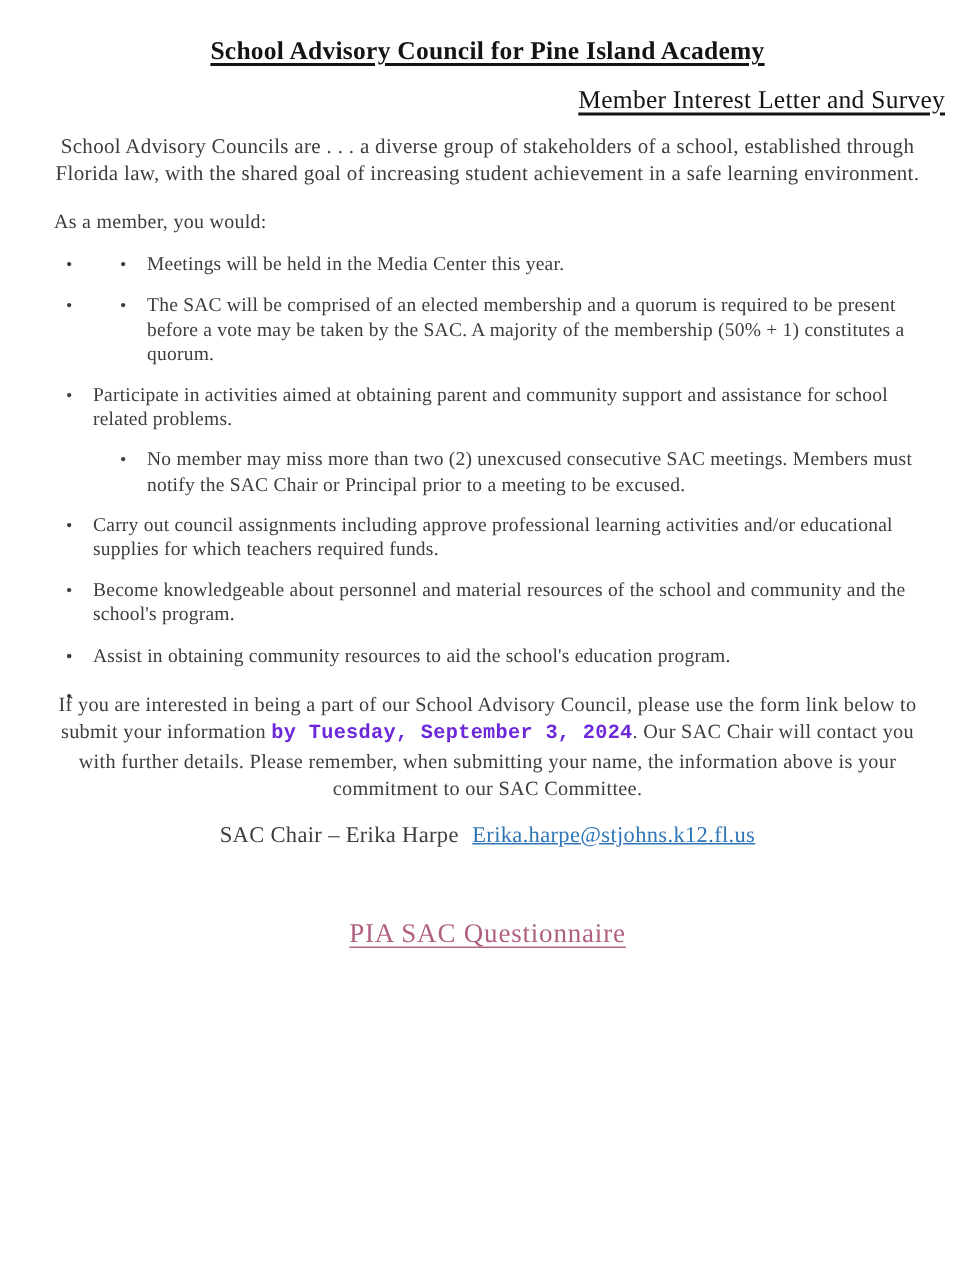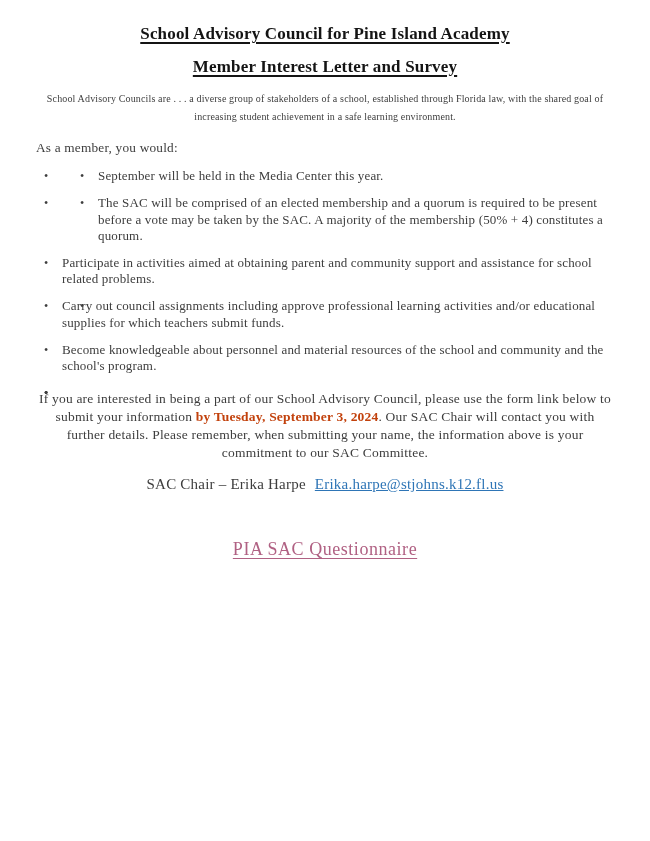--- a/index.html
+++ b/index.html
@@ -27,33 +27,33 @@
     color: var(--heading-color, #141414);
     text-align: center;
     text-decoration: underline;
     text-decoration-thickness: 2px;
     text-underline-offset: 3px;
     margin: 8px 0 0 0;
     letter-spacing: 0.01em;
   }
   .doc-subtitle {
     font-family: "Liberation Serif", serif;
-    font-weight: bold;
+    font-weight: normal;
     font-size: 17px;
     line-height: 1.15;
     color: var(--heading-color, #141414);
-    text-align: center;
+    text-align: right;
     text-decoration: underline;
     text-decoration-thickness: 2px;
     text-underline-offset: 3px;
     margin: 13px 0 0 0;
     letter-spacing: 0.01em;
   }
   .intro {
-    font-size: 10px;
+    font-size: 14px;
     line-height: 18px;
     text-align: center;
     margin: 14px 6px 0 6px;
     letter-spacing: 0.015em;
   }
   .lead {
     font-size: 13.3px;
     line-height: 17px;
     margin: 13px 0 0 16px;
     letter-spacing: 0.015em;
@@ -76,21 +76,21 @@
     font-size: 12px;
     color: var(--body-color, #3d3d3d);
   }
   .closing {
     font-size: 13.5px;
     line-height: 18px;
     text-align: center;
     margin: 16px 18px 0 18px;
     letter-spacing: 0.015em;
   }
-  .closing b { font-weight: bold; color: #c2410c; }
+  .closing b { font-weight: bold; color: #6d28d9; font-family: Liberation Mono, monospace; }
   .signature {
     font-size: 15px;
     line-height: 18px;
     text-align: center;
     margin-top: 13px;
     letter-spacing: 0.015em;
   }
   .signature a {
     color: var(--email-link-color, #2e75b6);
     text-decoration: underline;
@@ -115,29 +115,29 @@
   <h1 class="doc-title">School Advisory Council for Pine Island Academy</h1>
 
   <h2 class="doc-subtitle">Member Interest Letter and Survey</h2>
 
   <p class="intro">School Advisory Councils are . . . a diverse group of stakeholders of a school, established through Florida law, with the shared goal of increasing student achievement in a safe learning environment.</p>
 
   <p class="lead">As a member, you would:</p>
 
   <div class="list">
       <div class="li level1"><span class="marker">•</span></div>
-      <div class="li level2"><span class="marker">•</span><span>September will be held in the Media Center this year.</span></div>
+      <div class="li level2"><span class="marker">•</span><span>Meetings will be held in the Media Center this year.</span></div>
       <div class="li level1"><span class="marker">•</span></div>
-      <div class="li level2"><span class="marker">•</span><span>The SAC will be comprised of an elected membership and a quorum is required to be present before a vote may be taken by the SAC. A majority of the membership (50% + 4) constitutes a quorum.</span></div>
+      <div class="li level2"><span class="marker">•</span><span>The SAC will be comprised of an elected membership and a quorum is required to be present before a vote may be taken by the SAC. A majority of the membership (50% + 1) constitutes a quorum.</span></div>
       <div class="li level1"><span class="marker">•</span><span>Participate in activities aimed at obtaining parent and community support and assistance for school related problems.</span></div>
-      <div class="li level2"><span class="marker">•</span></div>
-      <div class="li level1"><span class="marker">•</span><span>Carry out council assignments including approve professional learning activities and/or educational supplies for which teachers submit funds.</span></div>
+      <div class="li level2"><span class="marker">•</span><span>No member may miss more than two (2) unexcused consecutive SAC meetings. Members must notify the SAC Chair or Principal prior to a meeting to be excused.</span></div>
+      <div class="li level1"><span class="marker">•</span><span>Carry out council assignments including approve professional learning activities and/or educational supplies for which teachers required funds.</span></div>
       <div class="li level1"><span class="marker">•</span><span>Become knowledgeable about personnel and material resources of the school and community and the school's program.</span></div>
       <div class="li level1"><span class="marker">•</span></div>
-      <div class="li level1"><span class="marker">•</span></div>
+      <div class="li level1"><span class="marker">•</span><span>Assist in obtaining community resources to aid the school's education program.</span></div>
       <div class="li level1"><span class="marker">•</span></div>
     </div>
 
   <p class="closing"><span>If you are interested in being a part of our School Advisory Council, please use the form link below to submit your information </span><b>by Tuesday, September 3, 2024</b><span>. Our SAC Chair will contact you with further details. Please remember, when submitting your name, the information above is your commitment to our SAC Committee.</span></p>
 
   <p class="signature"><span>SAC Chair – Erika Harpe</span><a href="#">Erika.harpe@stjohns.k12.fl.us</a></p>
 
   <div class="questionnaire">
     <a href="#">PIA SAC Questionnaire</a>
   </div>

